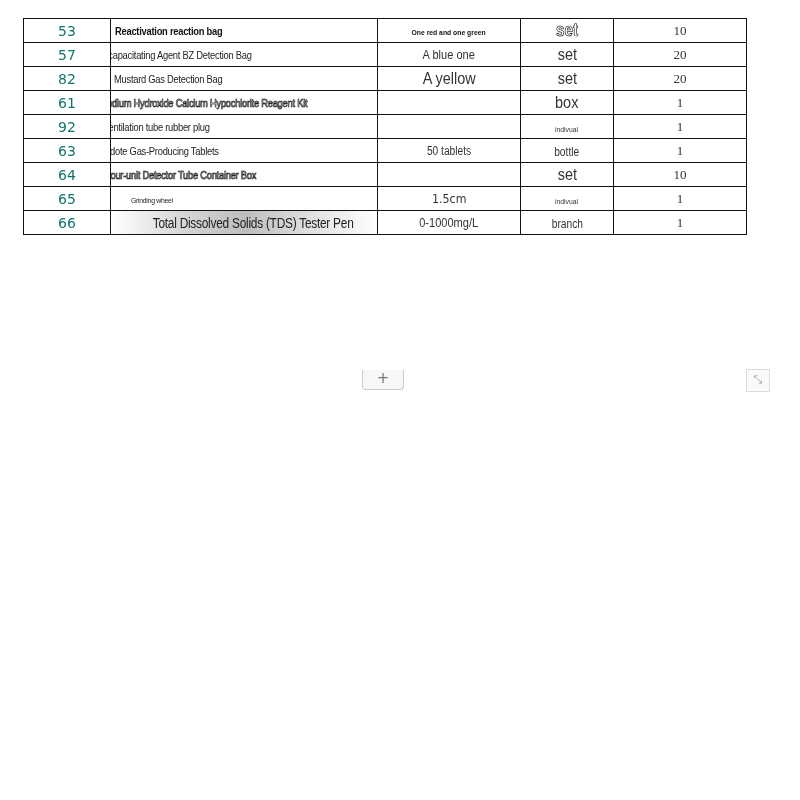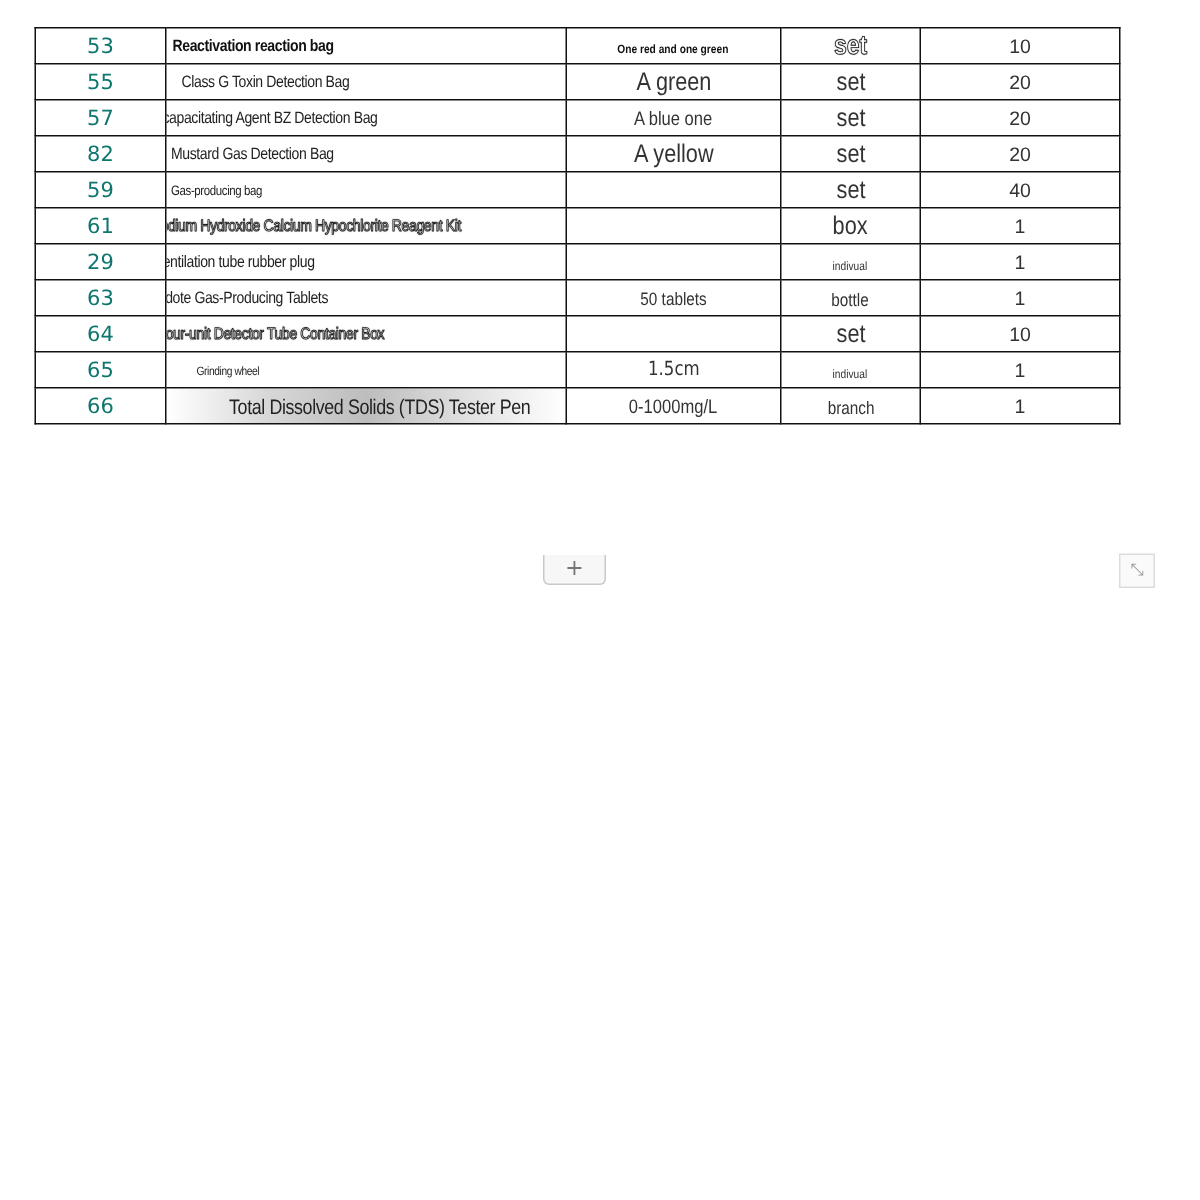--- a/index.html
+++ b/index.html
@@ -14,21 +14,21 @@
   col.c-spec { width: 143px; }
   col.c-unit { width: 93px; }
   col.c-qty { width: 133px; }
   .no { font-family: "DejaVu Sans", sans-serif; font-size: 14px; color: #0f766e; }
   .name { text-align: left; font-family: "Liberation Sans Narrow", "Liberation Sans", sans-serif;
           font-size: 11px; color: #222; letter-spacing: -0.3px; padding-left: 18px; }
   .name span { display: inline-block; transform: scaleX(0.85); transform-origin: left center; }
   .spec { font-size: 13px; color: #333; }
   .spec span, .unit span { display: inline-block; transform: scaleX(0.85); }
   .unit { font-size: 18px; color: #333; }
-  .qty { font-family: Liberation Sans, sans-serif; font-size: 13px; color: #333; }
+  .qty { font-family: Liberation Serif, serif; font-size: 13px; color: #333; }
   .sm { font-size: 8px !important; }
   .xs { font-size: 9px !important; }
   .md { font-size: 12px !important; }
   .lg { font-size: 17px !important; }
   .bold { font-weight: bold; color: #111; }
   .outline { color: #fff; -webkit-text-stroke: 0.6px #222; text-shadow: 0 0 1px #000; font-weight: bold; }
   .shade { background: linear-gradient(90deg, #ffffff 0%, #d8d8d8 25%, #bdbdbd 50%, #e0e0e0 75%, #ffffff 100%); }
   .add-btn { position: absolute; left: 362px; top: 370px; width: 40px; height: 19px;
              border: 1px solid #c9c9c9; border-top: none; border-radius: 0 0 4px 4px;
              background: #f7f7f7; color: #777; font-size: 15px; line-height: 17px;
@@ -52,56 +52,42 @@
     </colgroup>
     <tbody>
       <tr>
         <td class="no">53</td>
         <td class="name" style="padding-left:4px"><span class="bold">Reactivation reaction bag</span></td>
         <td class="spec"><span class="sm bold">One red and one green</span></td>
         <td class="unit"><span class="outline">set</span></td>
         <td class="qty">10</td>
       </tr>
       <tr>
-        <td class="no">55</td>
-        <td class="name" style="padding-left:10px"><span>Class G Toxin Detection Bag</span></td>
-        <td class="spec"><span class="lg">A green</span></td>
-        <td class="unit"><span class="lg">set</span></td>
-        <td class="qty">20</td>
-      </tr>
-      <tr>
         <td class="no">57</td>
         <td class="name" style="padding-left:0"><span style="margin-left:-10px">Incapacitating Agent BZ Detection Bag</span></td>
         <td class="spec"><span>A blue one</span></td>
         <td class="unit"><span class="lg">set</span></td>
         <td class="qty">20</td>
       </tr>
       <tr>
         <td class="no">82</td>
         <td class="name" style="padding-left:3px"><span>Mustard Gas Detection Bag</span></td>
         <td class="spec"><span class="lg" style="font-size:16px">A yellow</span></td>
         <td class="unit"><span class="lg">set</span></td>
         <td class="qty">20</td>
       </tr>
       <tr>
-        <td class="no">59</td>
-        <td class="name" style="padding-left:3px"><span class="xs">Gas-producing bag</span></td>
-        <td class="spec"></td>
-        <td class="unit"><span class="lg">set</span></td>
-        <td class="qty">40</td>
-      </tr>
-      <tr>
         <td class="no">61</td>
         <td class="name" style="padding-left:0"><span class="outline" style="margin-left:-10px;font-weight:normal">Sodium Hydroxide Calcium Hypochlorite Reagent Kit</span></td>
         <td class="spec"></td>
         <td class="unit"><span class="lg">box</span></td>
         <td class="qty">1</td>
       </tr>
       <tr>
-        <td class="no">29</td>
+        <td class="no">92</td>
         <td class="name" style="padding-left:0"><span style="margin-left:-8px">Ventilation tube rubber plug</span></td>
         <td class="spec"></td>
         <td class="unit"><span class="sm">indivual</span></td>
         <td class="qty">1</td>
       </tr>
       <tr>
         <td class="no">63</td>
         <td class="name" style="padding-left:0"><span style="margin-left:-16px">Antidote Gas-Producing Tablets</span></td>
         <td class="spec"><span class="md">50 tablets</span></td>
         <td class="unit"><span class="md">bottle</span></td>

